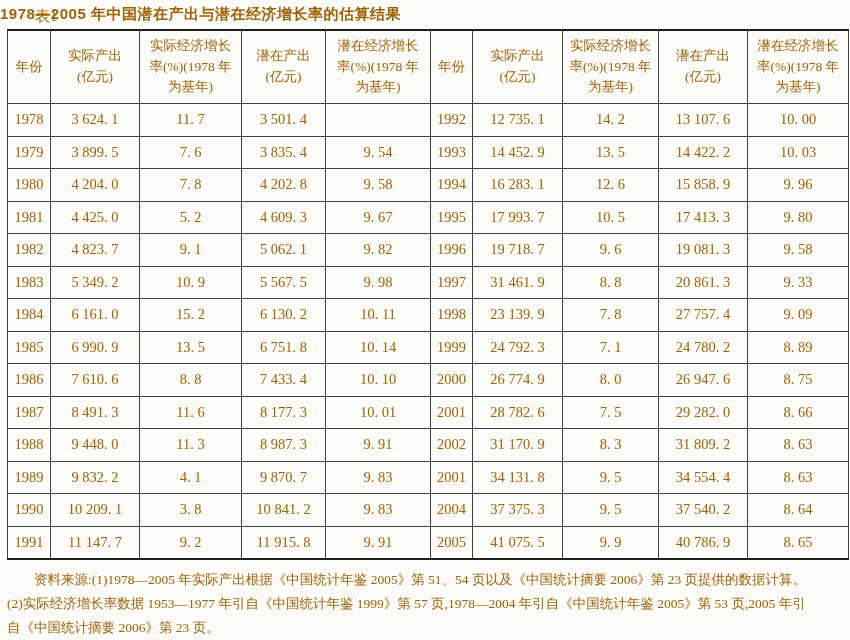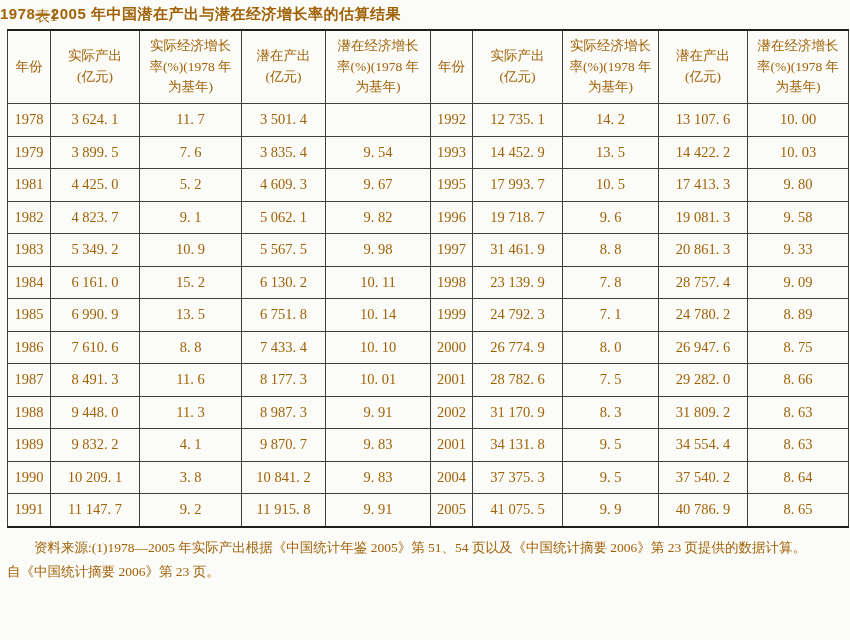--- a/index.html
+++ b/index.html
@@ -134,20 +134,32 @@
           <td>7. 6</td>
           <td>3 835. 4</td>
           <td>9. 54</td>
           <td>1993</td>
           <td>14 452. 9</td>
           <td>13. 5</td>
           <td>14 422. 2</td>
           <td>10. 03</td>
         </tr>
         <tr>
+          <td>1980</td>
+          <td>4 204. 0</td>
+          <td>7. 8</td>
+          <td>4 202. 8</td>
+          <td>9. 58</td>
+          <td>1994</td>
+          <td>16 283. 1</td>
+          <td>12. 6</td>
+          <td>15 858. 9</td>
+          <td>9. 96</td>
+        </tr>
+        <tr>
           <td>1981</td>
           <td>4 425. 0</td>
           <td>5. 2</td>
           <td>4 609. 3</td>
           <td>9. 67</td>
           <td>1995</td>
           <td>17 993. 7</td>
           <td>10. 5</td>
           <td>17 413. 3</td>
           <td>9. 80</td>
@@ -178,21 +190,21 @@
         </tr>
         <tr>
           <td>1984</td>
           <td>6 161. 0</td>
           <td>15. 2</td>
           <td>6 130. 2</td>
           <td>10. 11</td>
           <td>1998</td>
           <td>23 139. 9</td>
           <td>7. 8</td>
-          <td>28 757. 4</td>
+          <td>27 757. 4</td>
           <td>9. 09</td>
         </tr>
         <tr>
           <td>1985</td>
           <td>6 990. 9</td>
           <td>13. 5</td>
           <td>6 751. 8</td>
           <td>10. 14</td>
           <td>1999</td>
           <td>24 792. 3</td>
@@ -270,20 +282,21 @@
           <td>41 075. 5</td>
           <td>9. 9</td>
           <td>40 786. 9</td>
           <td>8. 65</td>
         </tr>
       </tbody>
   </table>
 
   <div class="footnote">
     <div class="fn-line indent">资料来源:(1)1978—2005 年实际产出根据《中国统计年鉴 2005》第 51、54 页以及《中国统计摘要 2006》第 23 页提供的数据计算。</div>
+    <div class="fn-line">(2)实际经济增长率数据 1953—1977 年引自《中国统计年鉴 1999》第 57 页,1978—2004 年引自《中国统计年鉴 2005》第 53 页,2005 年引</div>
     <div class="fn-line">自《中国统计摘要 2006》第 23 页。</div>
   </div>
 
   <div class="watermark">
     
     
   </div>
 
 </div>
 

